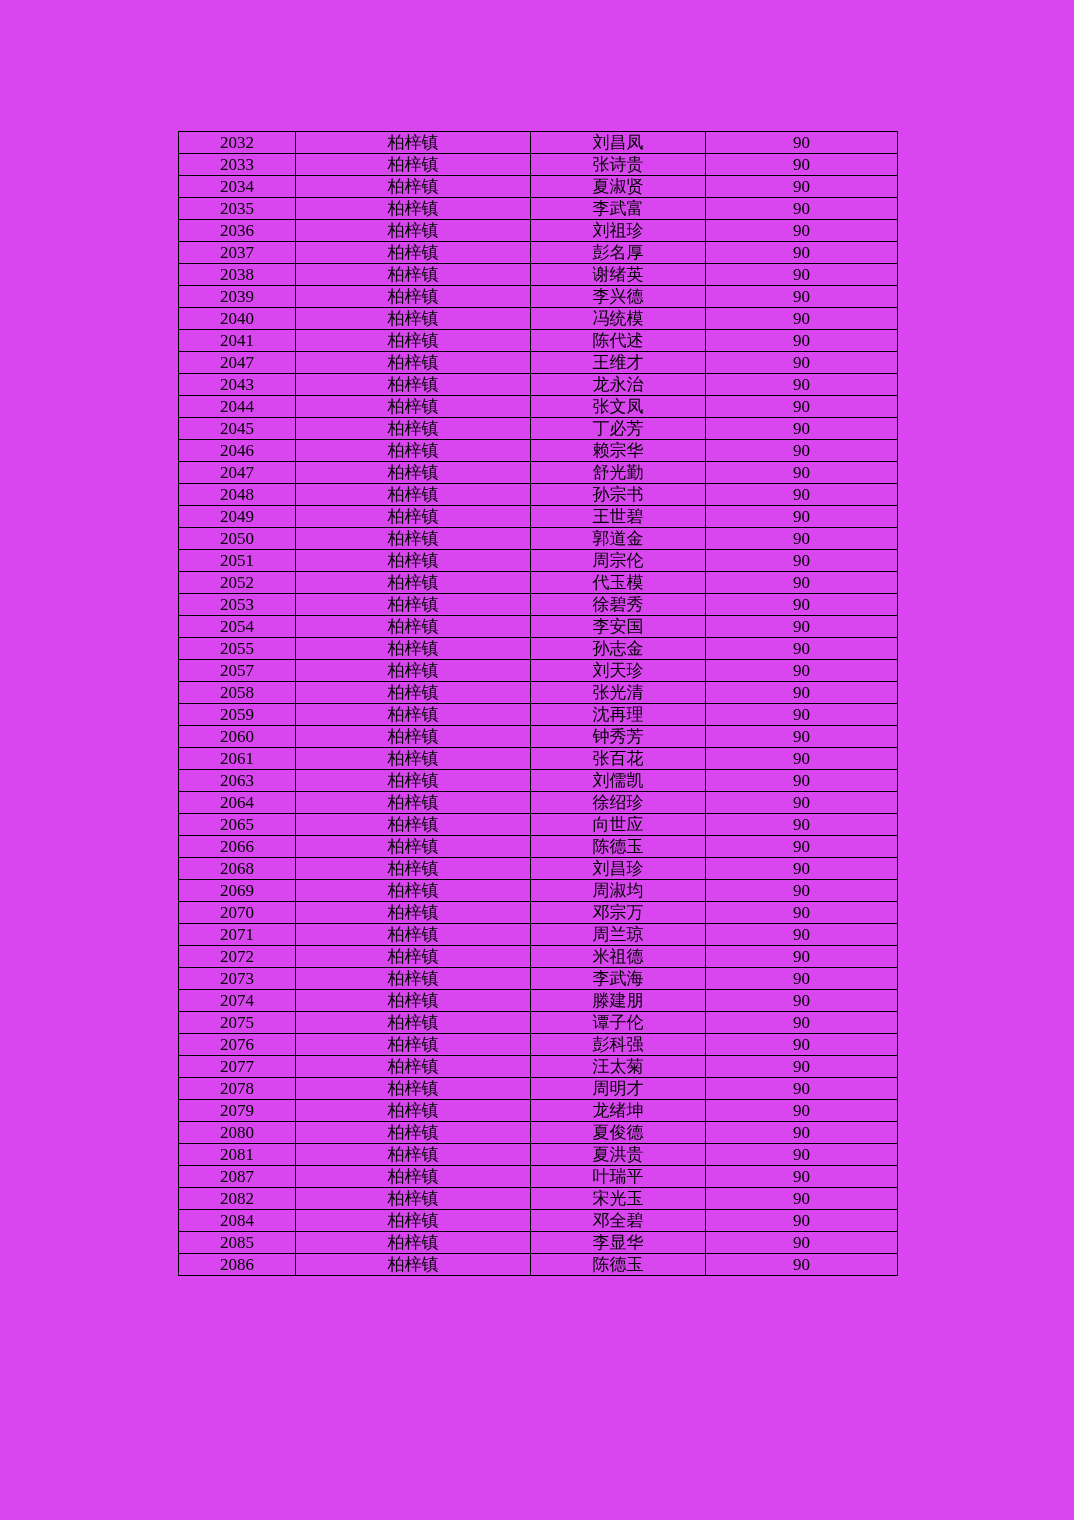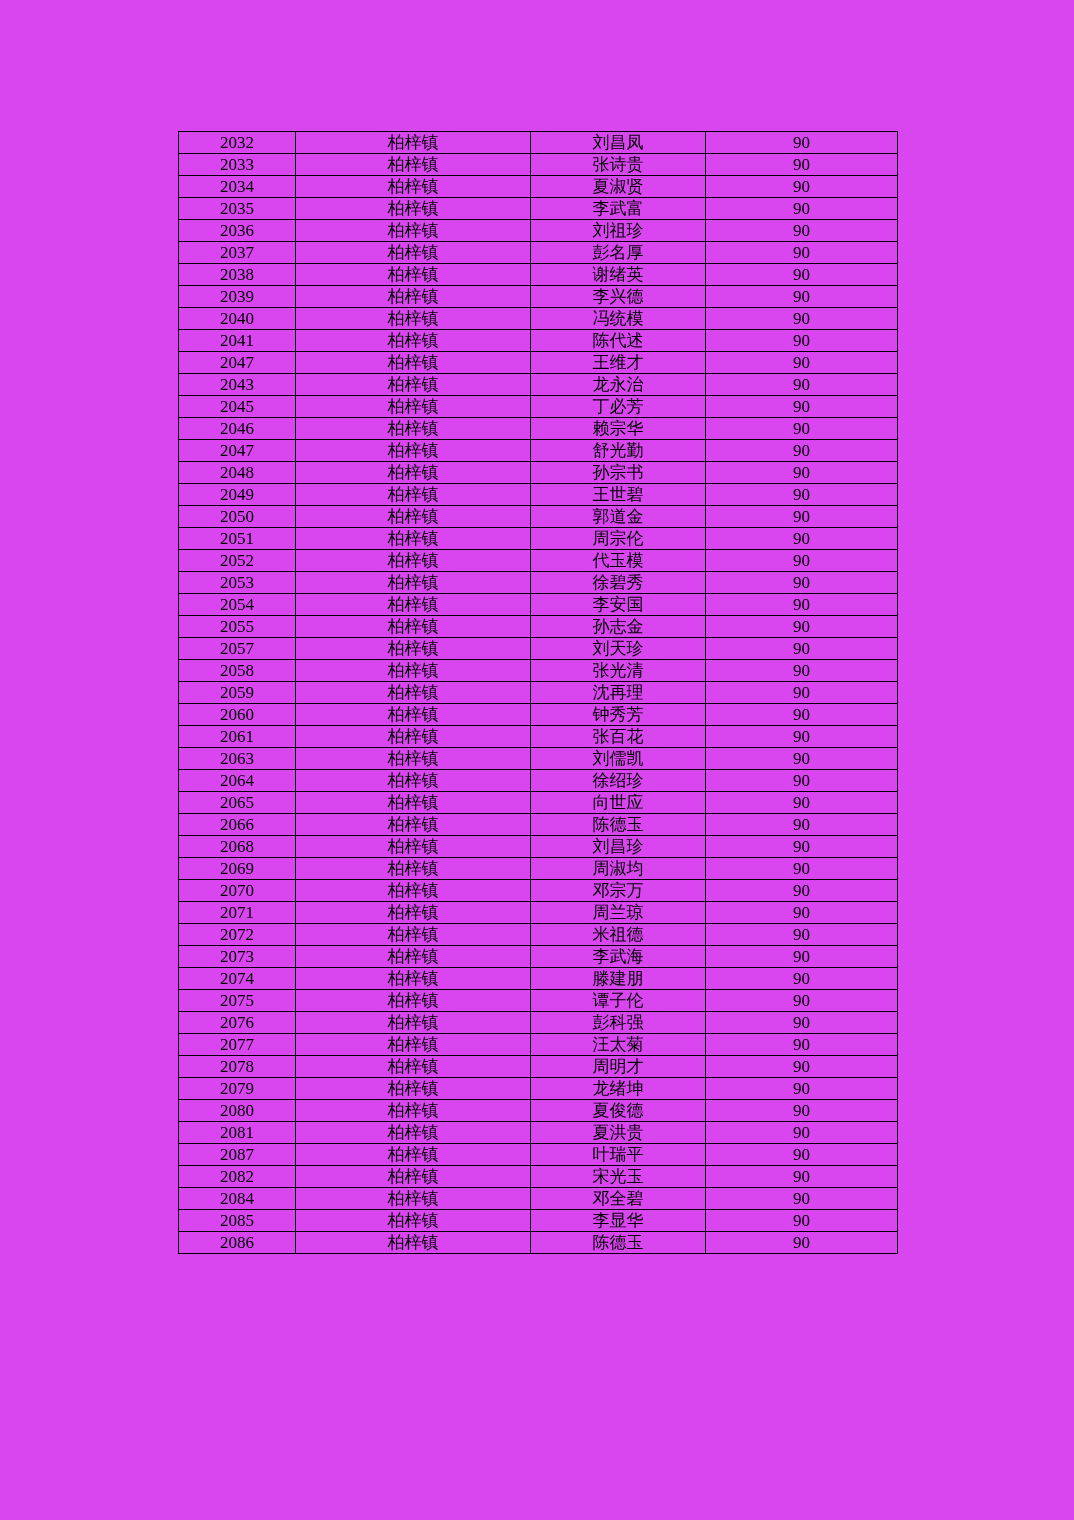--- a/index.html
+++ b/index.html
@@ -118,20 +118,26 @@
           <td>王维才</td>
           <td>90</td>
         </tr>
         <tr>
           <td>2043</td>
           <td>柏梓镇</td>
           <td>龙永治</td>
           <td>90</td>
         </tr>
         <tr>
+          <td>2044</td>
+          <td>柏梓镇</td>
+          <td>张文凤</td>
+          <td>90</td>
+        </tr>
+        <tr>
           <td>2045</td>
           <td>柏梓镇</td>
           <td>丁必芳</td>
           <td>90</td>
         </tr>
         <tr>
           <td>2046</td>
           <td>柏梓镇</td>
           <td>赖宗华</td>
           <td>90</td>

